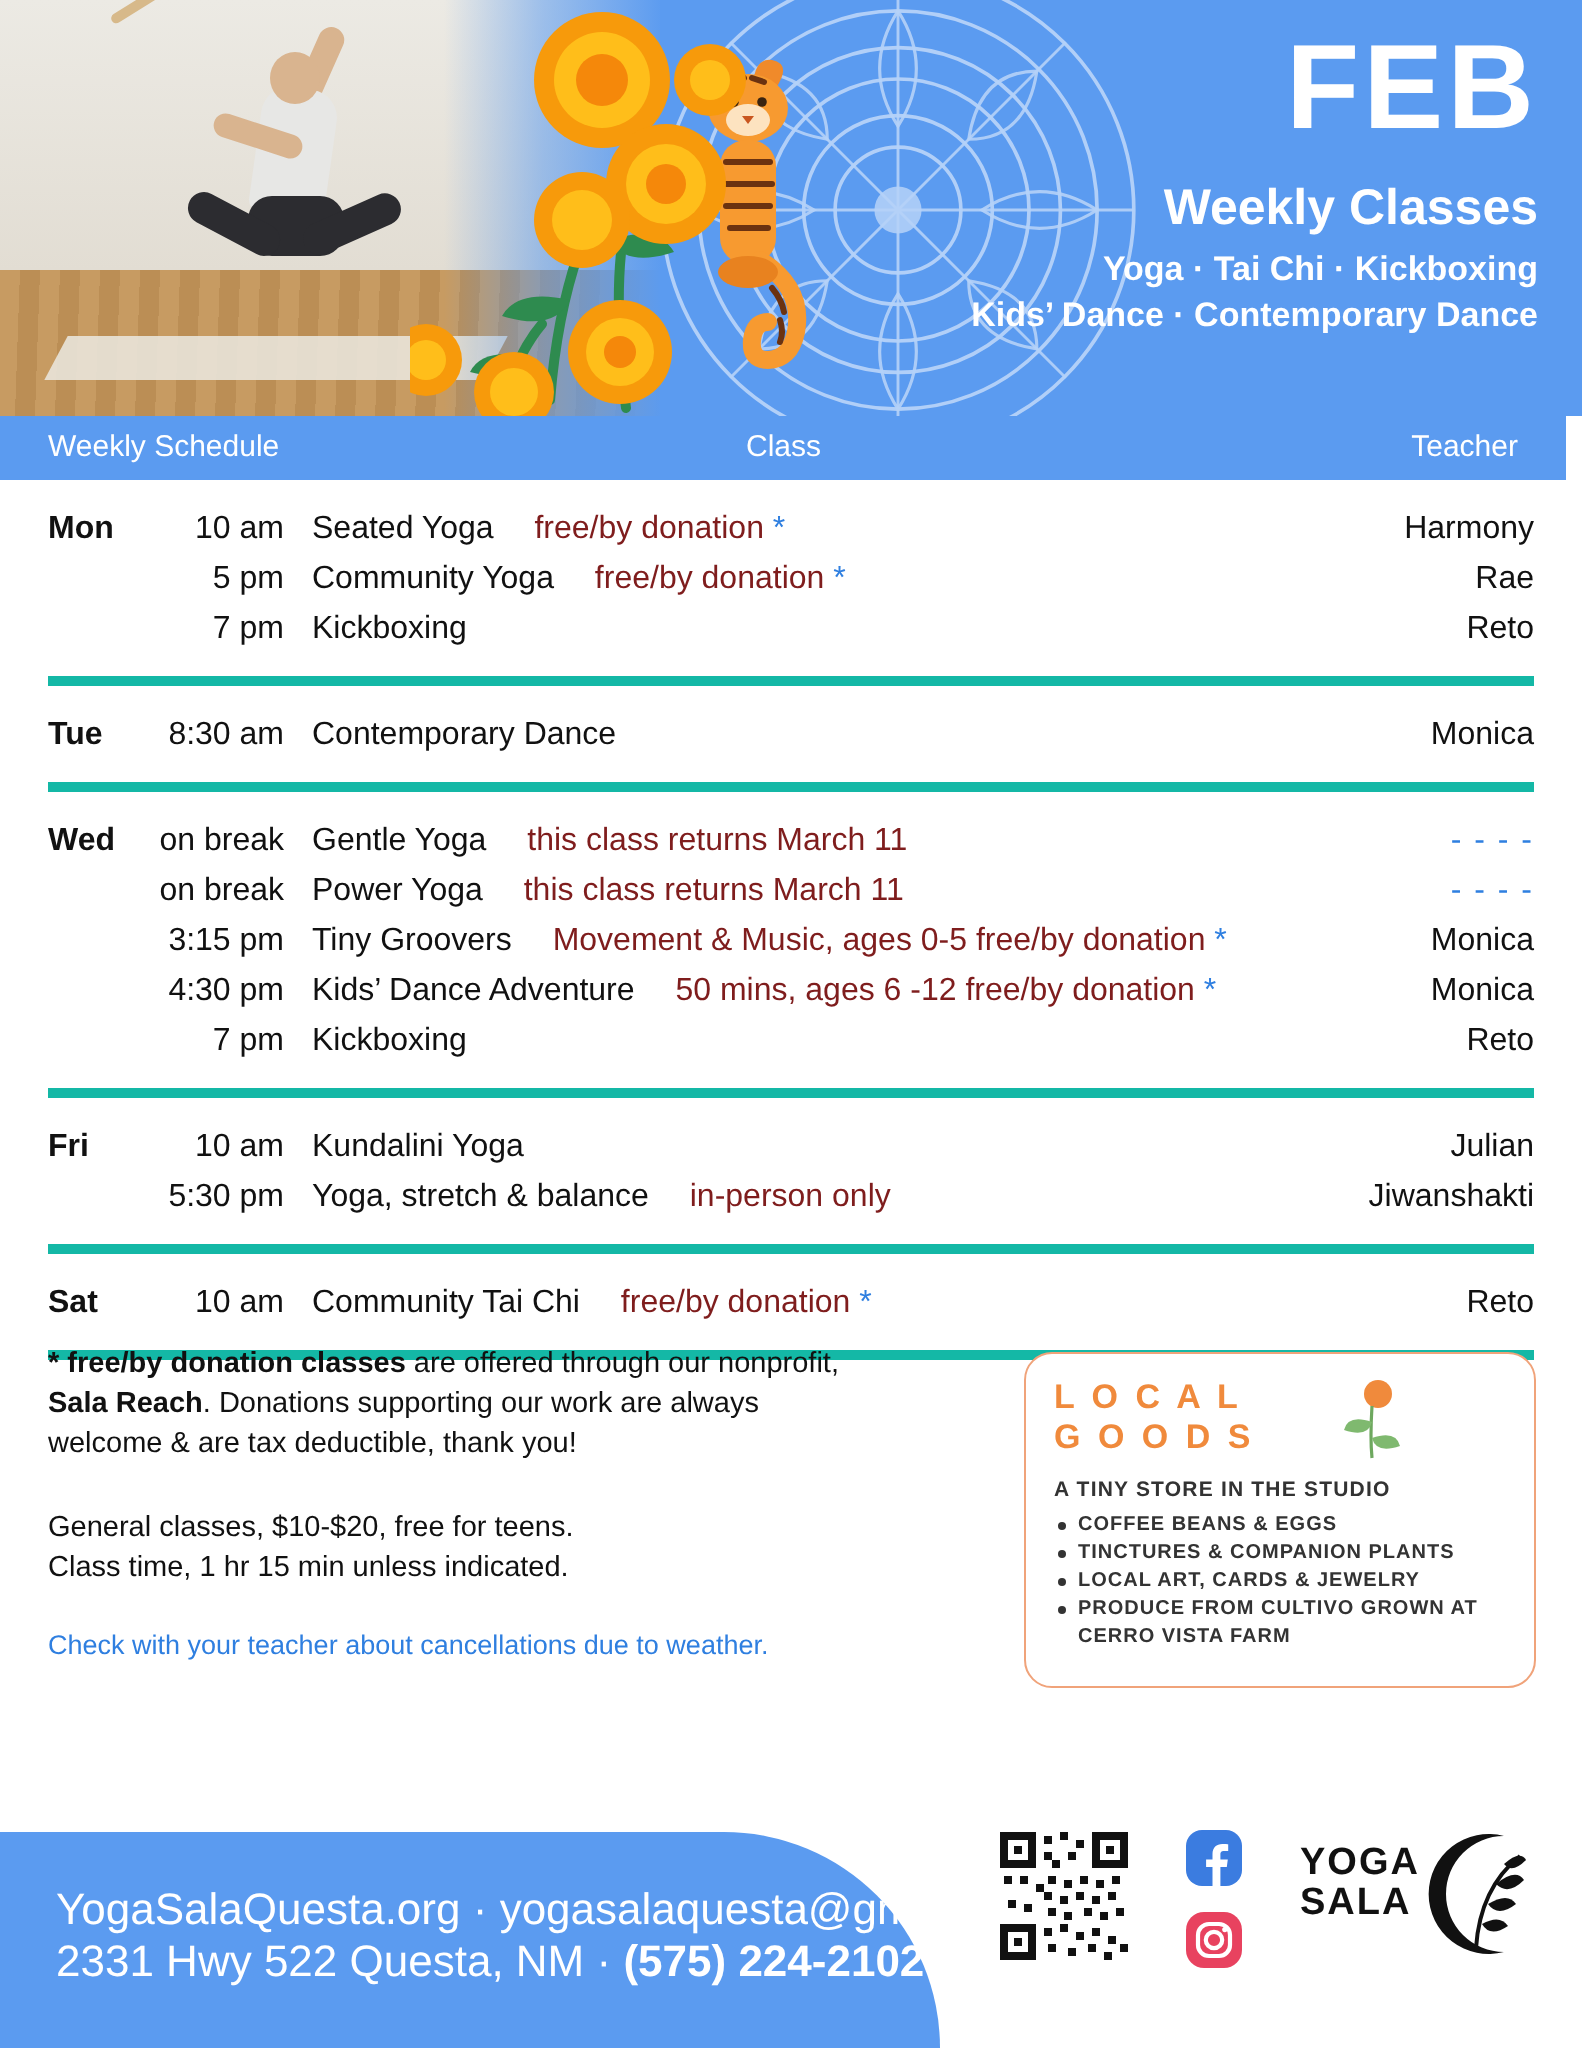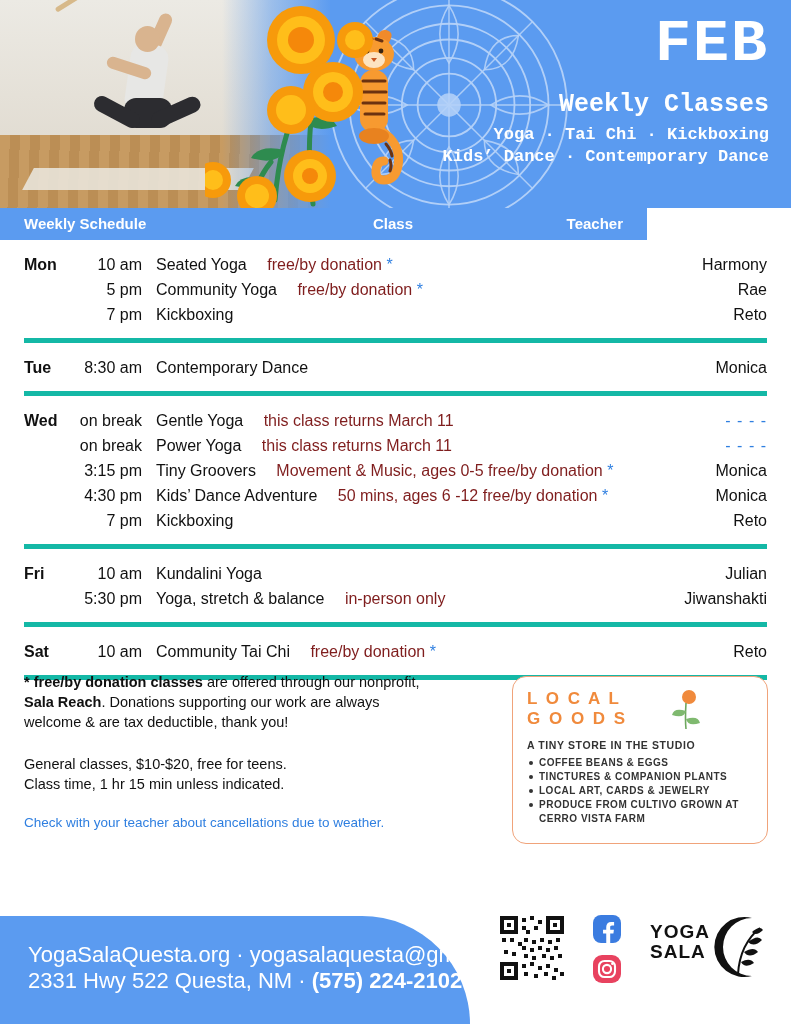--- a/index.html
+++ b/index.html
@@ -12,21 +12,20 @@
     overflow: hidden;
     color: #1a1a1a;
   }
 
   
   .hero {
     position: relative;
     width: 791px; height: 208px;
     background: #5b9bf0;
     overflow: hidden;
-    font-family: Liberation Mono, monospace;
   }
   .hero-photo {
     position: absolute; left: 0; top: 0;
     width: 330px; height: 208px;
     background: linear-gradient(170deg,#e8e4dc 0%, #ded6c8 45%, #c9a877 62%, #b9955f 100%);
     overflow: hidden;
   }
   .photo-wall {
     position:absolute; left:0; top:0; width:330px; height:135px;
     background: linear-gradient(180deg,#eceae4 0%, #e2ddd3 100%);
@@ -92,23 +91,23 @@
     font-size: 60px; font-weight: 800; letter-spacing: 2px; line-height: 1;
     color:#ffffff;
   }
   .weekly-classes { font-size: 25px; font-weight:700; margin-top:16px; }
   .disciplines-1 { font-size:17px; font-weight:700; margin-top:6px; }
   .disciplines-2 { font-size:17px; font-weight:700; margin-top:3px; }
 
   
   .headbar {
     position: relative;
-    width: 647px; height: 32px;
+    width: 783px; height: 32px;
     background:#5b9bf0;
-    color:#fff; font-weight:700; font-size:15px;
+    color:#fff; font-weight:400; font-size:15px;
   }
   .headbar .hb-schedule { position:absolute; left:24px; top:7px; }
   .headbar .hb-class { position:absolute; left:373px; top:7px; }
   .headbar .hb-teacher { position:absolute; right:24px; top:7px; }
 
   
   .schedule { width:791px; padding:0 24px; }
   .day-group {
     border-bottom: 5px solid #14b8a6;
     padding: 12px 0 11px 0;

